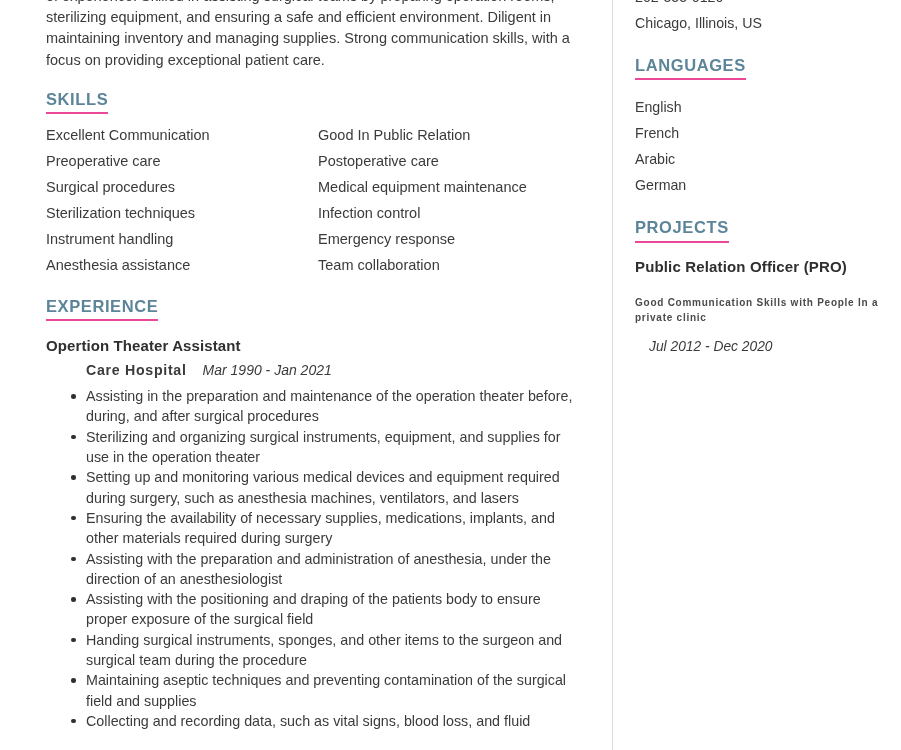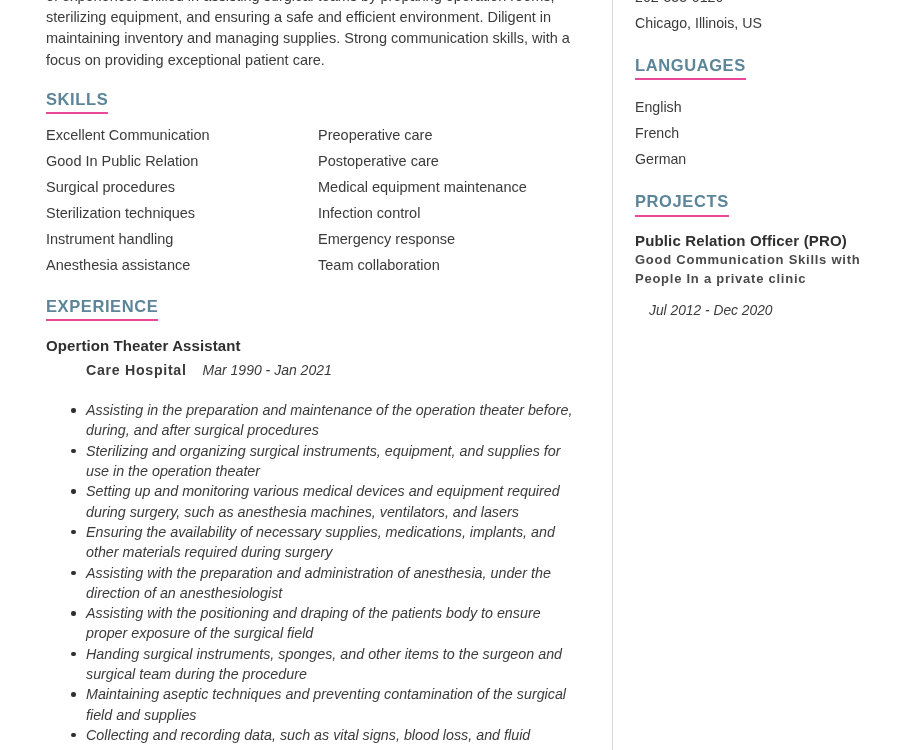--- a/index.html
+++ b/index.html
@@ -97,24 +97,23 @@
     color: #3b3b3b;
   }
   .job-dates {
     font-size: 14px;
     font-style: italic;
     color: #3b3b3b;
     margin-left: 16px;
   }
 
   ul.bullets {
-    margin: 18px 0 0 0;
+    margin: 4px 0 0 0;
     padding-left: 25px;
     list-style: none;
-    font-style: italic;
   }
   ul.bullets li {
     position: relative;
     font-size: 14.3px;
     line-height: 20.3px;
     color: #3b3b3b;
     padding-left: 15px;
     margin-bottom: 0px;
   }
   ul.bullets li::before {
@@ -150,25 +149,26 @@
 
   .project-block { margin-top: 13px; }
   .project-name {
     font-size: 15px;
     font-weight: 700;
     color: #2f2f2f;
     line-height: 1.42;
     letter-spacing: 0.15px;
   }
   .project-desc {
-    font-size: 13px;
+    font-size: 10px;
     font-weight: 700;
     color: #4a4a4a;
     letter-spacing: 0.75px;
     line-height: 1.46;
+    margin-top: 19px;
   }
   .project-dates {
     font-size: 13.8px;
     font-style: italic;
     color: #3b3b3b;
     margin-left: 14px;
     margin-top: 12px;
     line-height: 1.5;
   }
 </style>
@@ -181,22 +181,22 @@
 
   <div class="left-col">
 
     <p class="summary-text">of experience. Skilled in assisting surgical teams by preparing operation rooms, sterilizing equipment, and ensuring a safe and efficient environment. Diligent in maintaining inventory and managing supplies. Strong communication skills, with a focus on providing exceptional patient care.</p>
 
     <div class="section">
       <div class="section-head">SKILLS</div>
 
       <div class="skills-wrap">
         <div class="skill-item">Excellent Communication</div>
+        <div class="skill-item">Good In Public Relation</div>
         <div class="skill-item">Preoperative care</div>
-        <div class="skill-item">Good In Public Relation</div>
         <div class="skill-item">Postoperative care</div>
         <div class="skill-item">Surgical procedures</div>
         <div class="skill-item">Medical equipment maintenance</div>
         <div class="skill-item">Sterilization techniques</div>
         <div class="skill-item">Infection control</div>
         <div class="skill-item">Instrument handling</div>
         <div class="skill-item">Emergency response</div>
         <div class="skill-item">Anesthesia assistance</div>
         <div class="skill-item">Team collaboration</div>
       </div>
@@ -230,20 +230,21 @@
   <div class="right-col">
 
     <div class="contact-line">202-555-0120</div>
     <div class="contact-line">Chicago, Illinois, US</div>
 
     <div class="rc-section">
       <div class="section-head">LANGUAGES</div>
       <div class="lang-list">
         <div class="lang-item">English</div>
         <div class="lang-item">French</div>
+        <div class="lang-item">Arabic</div>
         <div class="lang-item">German</div>
       </div>
     </div>
 
     <div class="rc-section">
       <div class="section-head">PROJECTS</div>
 
       <div class="project-block">
         <div class="project-name">Public Relation Officer (PRO)</div>
         <div class="project-desc">Good Communication Skills with People In a private clinic</div>

